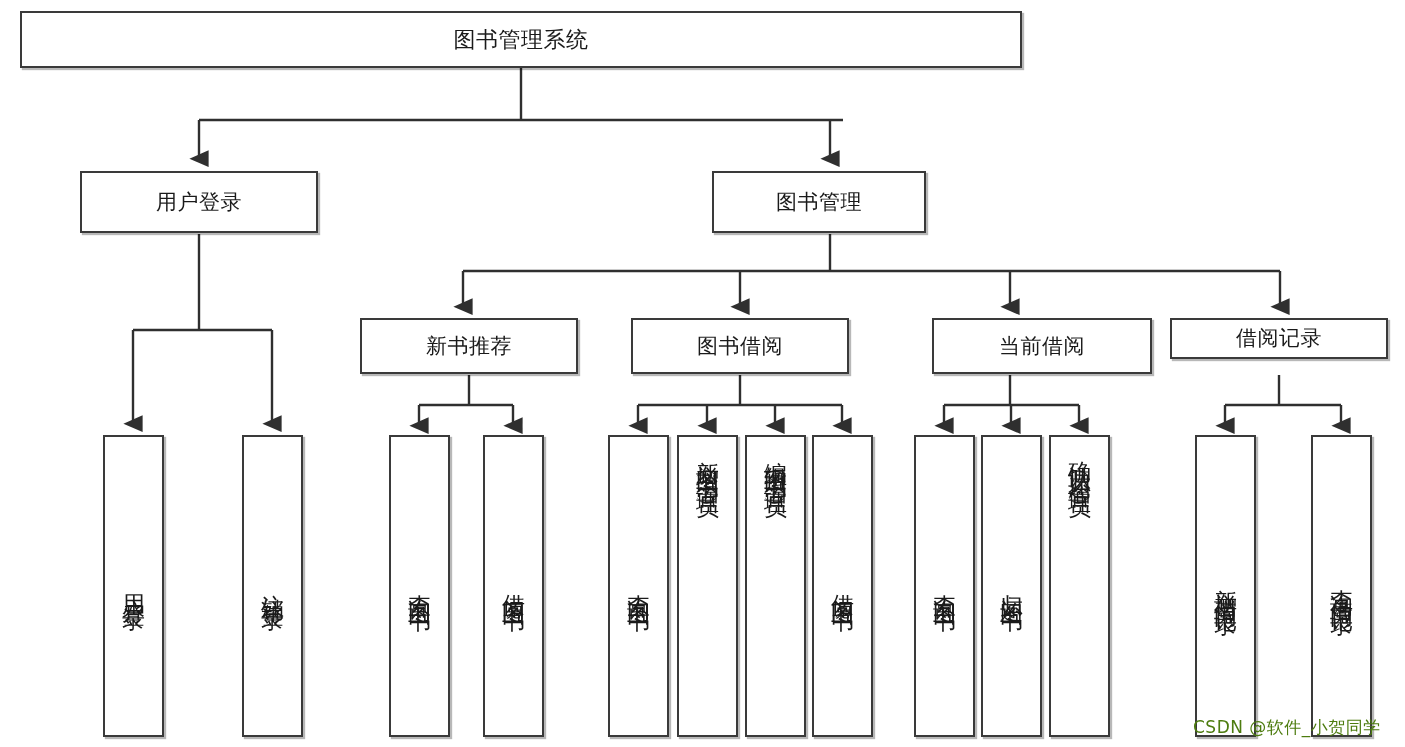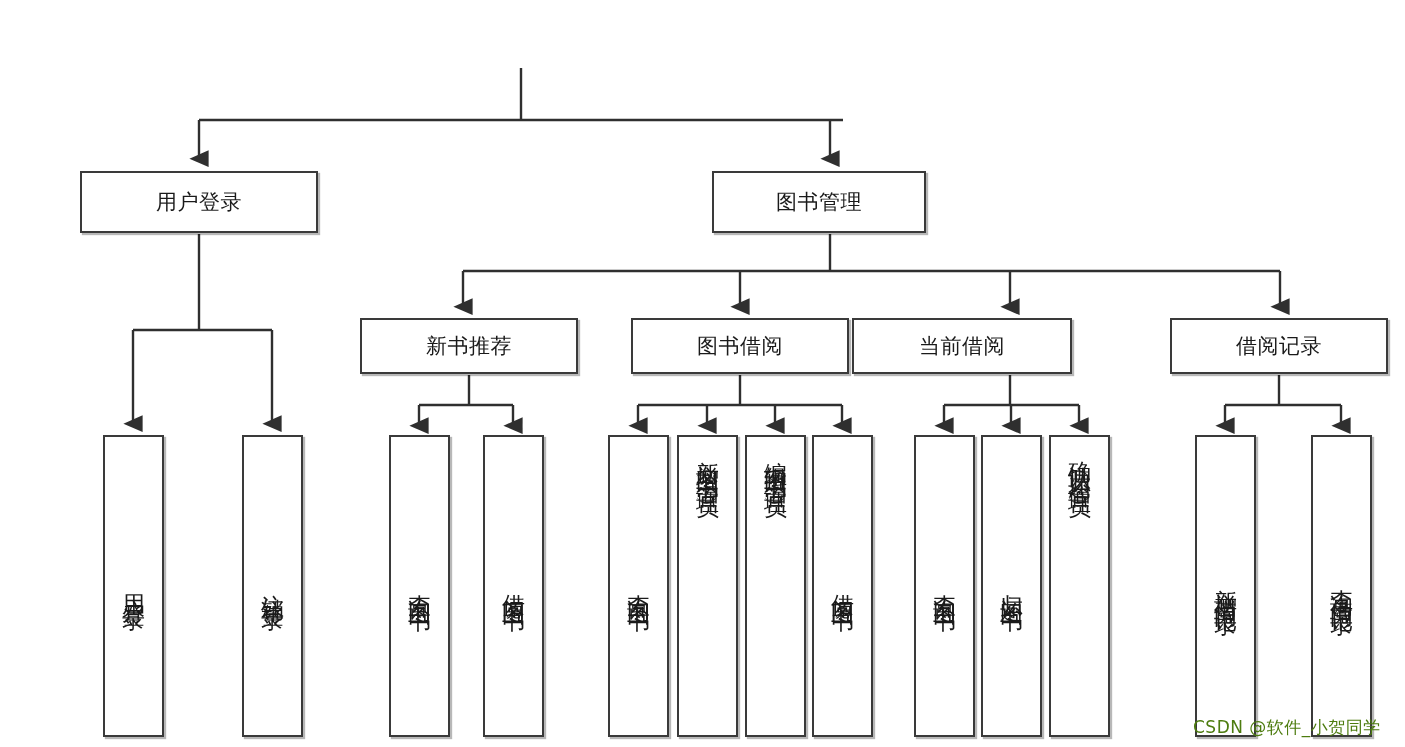--- a/index.html
+++ b/index.html
@@ -124,38 +124,41 @@
       <path d="M1011,405 L1011,425" marker-end="url(#arrow)"></path>
       <path d="M1079,405 L1079,425" marker-end="url(#arrow)"></path>
 
       <path d="M1279,375 L1279,405"></path>
       <path d="M1225,405 L1341,405"></path>
       <path d="M1225,405 L1225,425" marker-end="url(#arrow)"></path>
       <path d="M1341,405 L1341,425" marker-end="url(#arrow)"></path>
     </g>
   </svg>
 
+  <div class="node horiz root" style="left:20px; top:11px; width:1002px; height:57px;">
+    <span class="label">图书管理系统</span>
+  </div>
 
   <div class="node horiz" style="left:80px; top:171px; width:238px; height:62px;">
     <span class="label">用户登录</span>
   </div>
   <div class="node horiz" style="left:712px; top:171px; width:214px; height:62px;">
     <span class="label">图书管理</span>
   </div>
 
   <div class="node horiz" style="left:360px; top:318px; width:218px; height:56px;">
     <span class="label">新书推荐</span>
   </div>
   <div class="node horiz" style="left:631px; top:318px; width:218px; height:56px;">
     <span class="label">图书借阅</span>
   </div>
-  <div class="node horiz" style="left:852px; top:318px; width:220px; height:56px;">
+  <div class="node horiz" style="left:932px; top:318px; width:220px; height:56px;">
     <span class="label">当前借阅</span>
   </div>
-  <div class="node horiz" style="left:1170px; top:318px; width:218px; height:56px;">
+  <div class="node horiz" style="left:1170px; top:318px; width:218px; height:41px;">
     <span class="label">借阅记录</span>
   </div>
 
   <div class="node vert centered" style="left:103px; top:435px; width:61px; height:302px;">
     <span class="label">用户登录</span>
   </div>
   <div class="node vert centered" style="left:242px; top:435px; width:61px; height:302px;">
     <span class="label">注销登录</span>
   </div>
 

